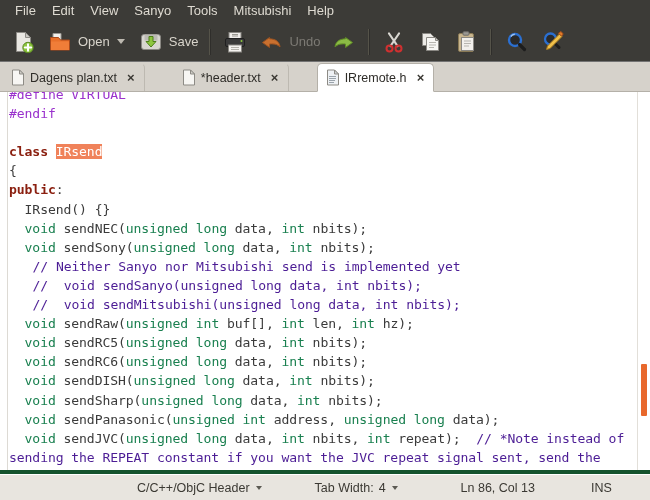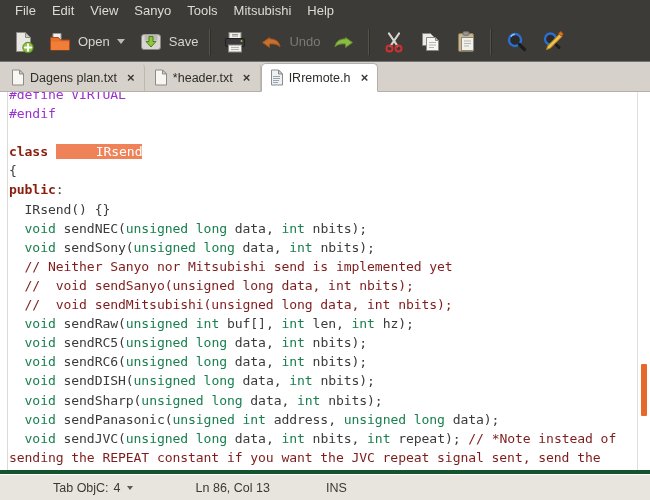--- a/index.html
+++ b/index.html
@@ -86,20 +86,21 @@
   
   .tabbar {
     height: 30px;
     background: #d6d2cb;
     border-bottom: 1px solid #b4b0a8;
     display: flex;
     align-items: flex-end;
     flex: 0 0 auto;
     box-sizing: border-box;
     padding-left: 2px;
+    gap: 28px;
   }
   .tab {
     height: 28px;
     display: flex;
     align-items: center;
     padding: 0 7px 0 8px;
     box-sizing: border-box;
     border-top-left-radius: 5px;
     border-top-right-radius: 5px;
     background: #d6d2cb;
@@ -156,23 +157,23 @@
     font-size: 13.1px;
     line-height: 19.1px;
     white-space: pre-wrap;
     color: #3b3b3b;
     letter-spacing: -0.1px;
   }
   .ln { display: block; min-height: 19.1px; }
   .kw        { color: #1a8050; font-weight: normal; }           
   .kwclass   { color: #8b2010; font-weight: bold; }           
   .pre       { color: #9a32cd; }                               
-  .cmt       { color: #7f1d1d; }                               
+  .cmt       { color: #4c1d95; padding-left: 8px; }                               
   .plain     { color: #3b3b3b; }
-  .sel       { background: #f0825a; color: #ffffff; padding-left: 40px; }          
+  .sel       { background: #f0825a; color: #ffffff; }          
 
   .vscroll-track {
     position: absolute;
     right: 0; top: 0; bottom: 0;
     width: 12px;
     background: #ffffff;
     border-left: 1px solid #e2dfd9;
   }
   .vscroll-thumb {
     position: absolute;
@@ -393,22 +394,26 @@
   <div class="editor-wrap">
     <div class="gutter"></div>
     <div class="code" id="code-view"><span class="ln"><span class="pre">#define VIRTUAL</span></span><span class="ln"><span class="pre">#endif</span></span><span class="ln"><span class="plain"></span></span><span class="ln"><span class="kwclass">class</span><span class="plain"> </span><span class="sel">IRsend</span></span><span class="ln"><span class="plain">{</span></span><span class="ln"><span class="kwclass">public</span><span class="plain">:</span></span><span class="ln"><span class="plain">  IRsend() {}</span></span><span class="ln"><span class="plain">  </span><span class="kw">void</span><span class="plain"> sendNEC(</span><span class="kw">unsigned long</span><span class="plain"> data, </span><span class="kw">int</span><span class="plain"> nbits);</span></span><span class="ln"><span class="plain">  </span><span class="kw">void</span><span class="plain"> sendSony(</span><span class="kw">unsigned long</span><span class="plain"> data, </span><span class="kw">int</span><span class="plain"> nbits);</span></span><span class="ln"><span class="cmt">  // Neither Sanyo nor Mitsubishi send is implemented yet</span></span><span class="ln"><span class="cmt">  //  void sendSanyo(unsigned long data, int nbits);</span></span><span class="ln"><span class="cmt">  //  void sendMitsubishi(unsigned long data, int nbits);</span></span><span class="ln"><span class="plain">  </span><span class="kw">void</span><span class="plain"> sendRaw(</span><span class="kw">unsigned int</span><span class="plain"> buf[], </span><span class="kw">int</span><span class="plain"> len, </span><span class="kw">int</span><span class="plain"> hz);</span></span><span class="ln"><span class="plain">  </span><span class="kw">void</span><span class="plain"> sendRC5(</span><span class="kw">unsigned long</span><span class="plain"> data, </span><span class="kw">int</span><span class="plain"> nbits);</span></span><span class="ln"><span class="plain">  </span><span class="kw">void</span><span class="plain"> sendRC6(</span><span class="kw">unsigned long</span><span class="plain"> data, </span><span class="kw">int</span><span class="plain"> nbits);</span></span><span class="ln"><span class="plain">  </span><span class="kw">void</span><span class="plain"> sendDISH(</span><span class="kw">unsigned long</span><span class="plain"> data, </span><span class="kw">int</span><span class="plain"> nbits);</span></span><span class="ln"><span class="plain">  </span><span class="kw">void</span><span class="plain"> sendSharp(</span><span class="kw">unsigned long</span><span class="plain"> data, </span><span class="kw">int</span><span class="plain"> nbits);</span></span><span class="ln"><span class="plain">  </span><span class="kw">void</span><span class="plain"> sendPanasonic(</span><span class="kw">unsigned int</span><span class="plain"> address, </span><span class="kw">unsigned long</span><span class="plain"> data);</span></span><span class="ln"><span class="plain">  </span><span class="kw">void</span><span class="plain"> sendJVC(</span><span class="kw">unsigned long</span><span class="plain"> data, </span><span class="kw">int</span><span class="plain"> nbits, </span><span class="kw">int</span><span class="plain"> repeat); </span><span class="cmt">// *Note instead of sending the REPEAT constant if you want the JVC repeat signal sent, send the original code value and change the repeat argument from 0 to 1. JVC protocol repeats by skipping the header NOT</span></span></div>
 
     <div class="vscroll-track">
       <div class="vscroll-thumb" id="vthumb" style="top: 272px; height: 52px; background: rgb(232, 104, 44);"></div>
     </div>
   </div>
 
   <div class="statusbar">
+    <div class="sb-item" style="margin-left:137px;">
+      <span>C/C++/ObjC Header</span>
+      <span class="sb-caret"></span>
+    </div>
     <div class="sb-item" style="margin-left:53px;">
-      <span>Tab ObjC:</span>
+      <span>Tab Width:</span>
       <span style="margin-left:5px;">4</span>
       <span class="sb-caret"></span>
     </div>
     <div class="sb-item" style="margin-left:63px;">
       <span>Ln 86, Col 13</span>
     </div>
     <div class="sb-item" style="margin-left:56px;">
       <span>INS</span>
     </div>
   </div>

